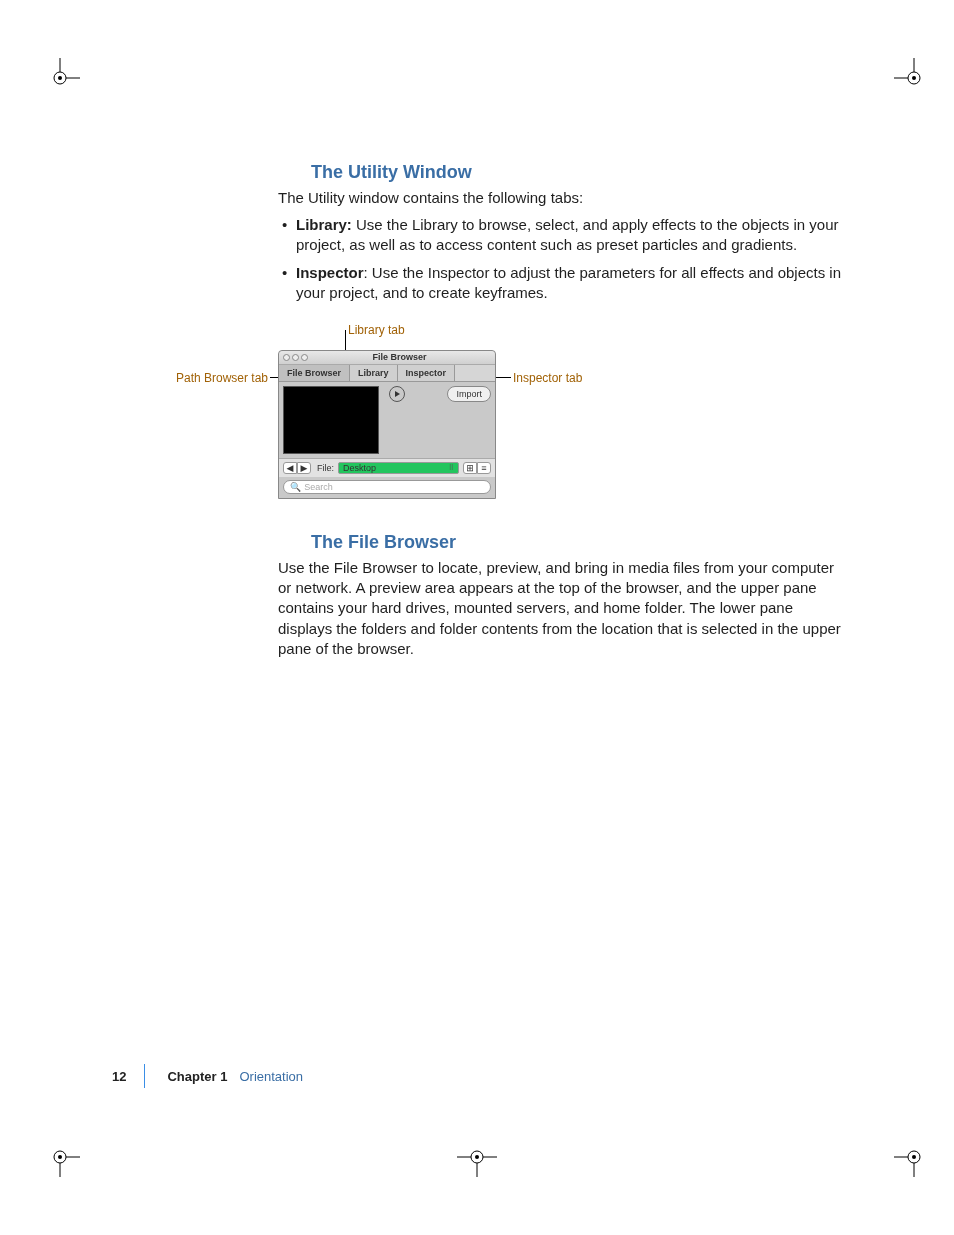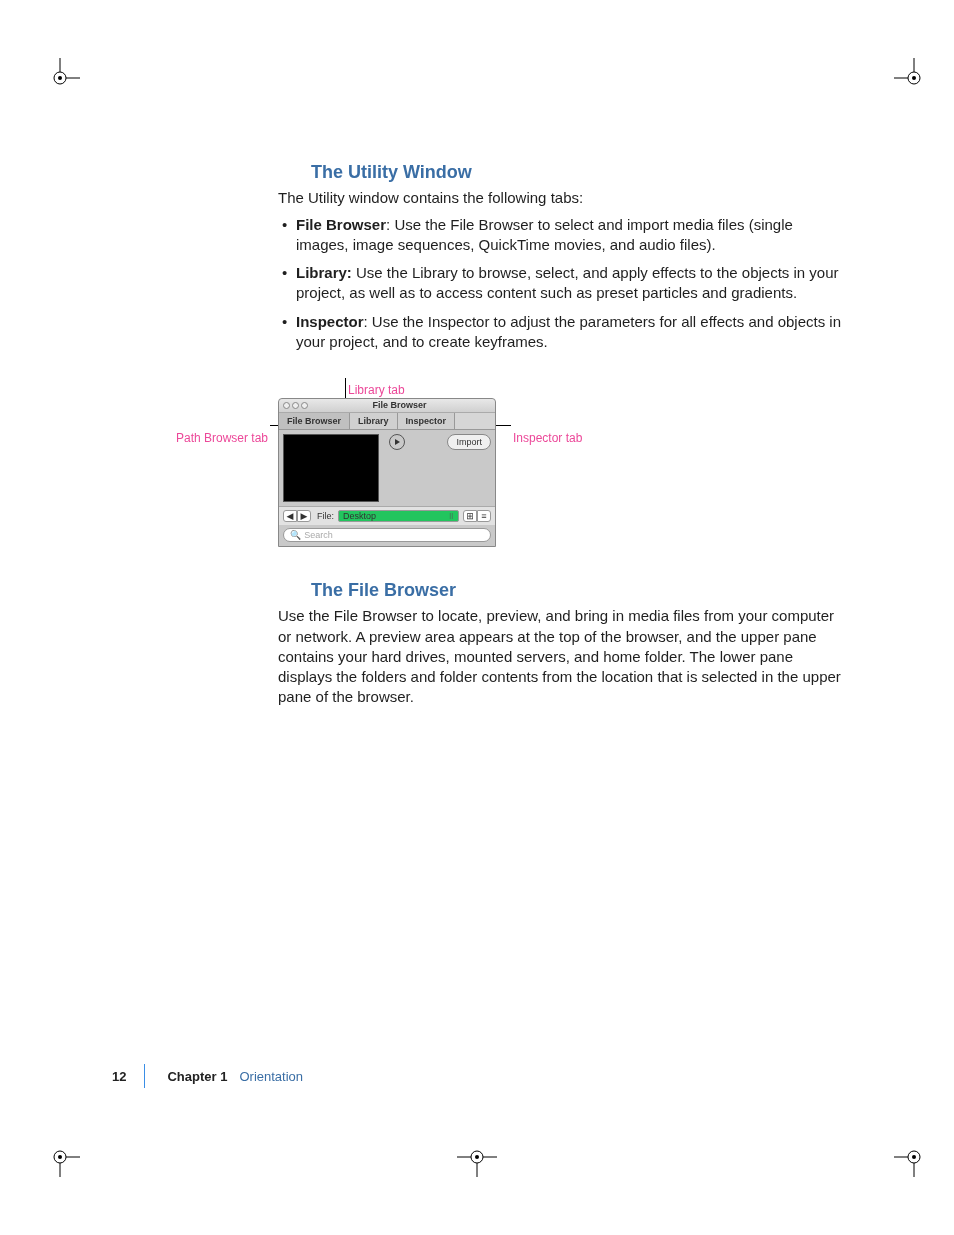--- a/index.html
+++ b/index.html
@@ -48,22 +48,21 @@
   }
   .figure-wrap {
     position: relative;
     width: 570px;
     height: 190px;
     margin: 10px 0 18px -100px;
   }
   .callout {
     position: absolute;
     font-size: 12px;
-    color: #ec4899;
-    margin-top: 12px;
+    color: #a16207;
   }
   .callout.left { text-align: right; }
   .callout-line {
     position: absolute;
     background: #000;
   }
   
   .mini-window {
     position: absolute;
     left: 100px; top: 28px;
@@ -184,21 +183,20 @@
       <line x1="0" y1="20" x2="14" y2="20" stroke="#000"></line>
       <line x1="26" y1="20" x2="40" y2="20" stroke="#000"></line>
       <circle cx="20" cy="20" r="6" fill="none" stroke="#000"></circle>
       <circle cx="20" cy="20" r="2" fill="#000"></circle>
     </svg></div>
 
 <div class="content">
   <h2 class="section">The Utility Window</h2>
   <p class="para">The Utility window contains the following tabs:</p>
   <ul class="bullets">
-    <li><b>File Browser</b><span>:  </span><span>Use the File Browser to select and import media files (single images, image sequences, QuickTime movies, and audio files).</span></li>
     <li><b>Library:</b><span>  </span><span>Use the Library to browse, select, and apply effects to the objects in your project, as well as to access content such as preset particles and gradients.</span></li>
     <li><b>Inspector</b><span>:   </span><span>Use the Inspector to adjust the parameters for all effects and objects in your project, and to create keyframes.</span></li>
   </ul>
 
   <div class="figure-wrap">
 
     <span class="callout" style="left:170px; top:0;">Library tab</span>
     <div class="callout-line" style="left:167px; top:8px; width:1px; height:46px;"></div>
 
     <span class="callout left" style="left:-10px; top:48px; width:100px;">Path Browser tab</span>

